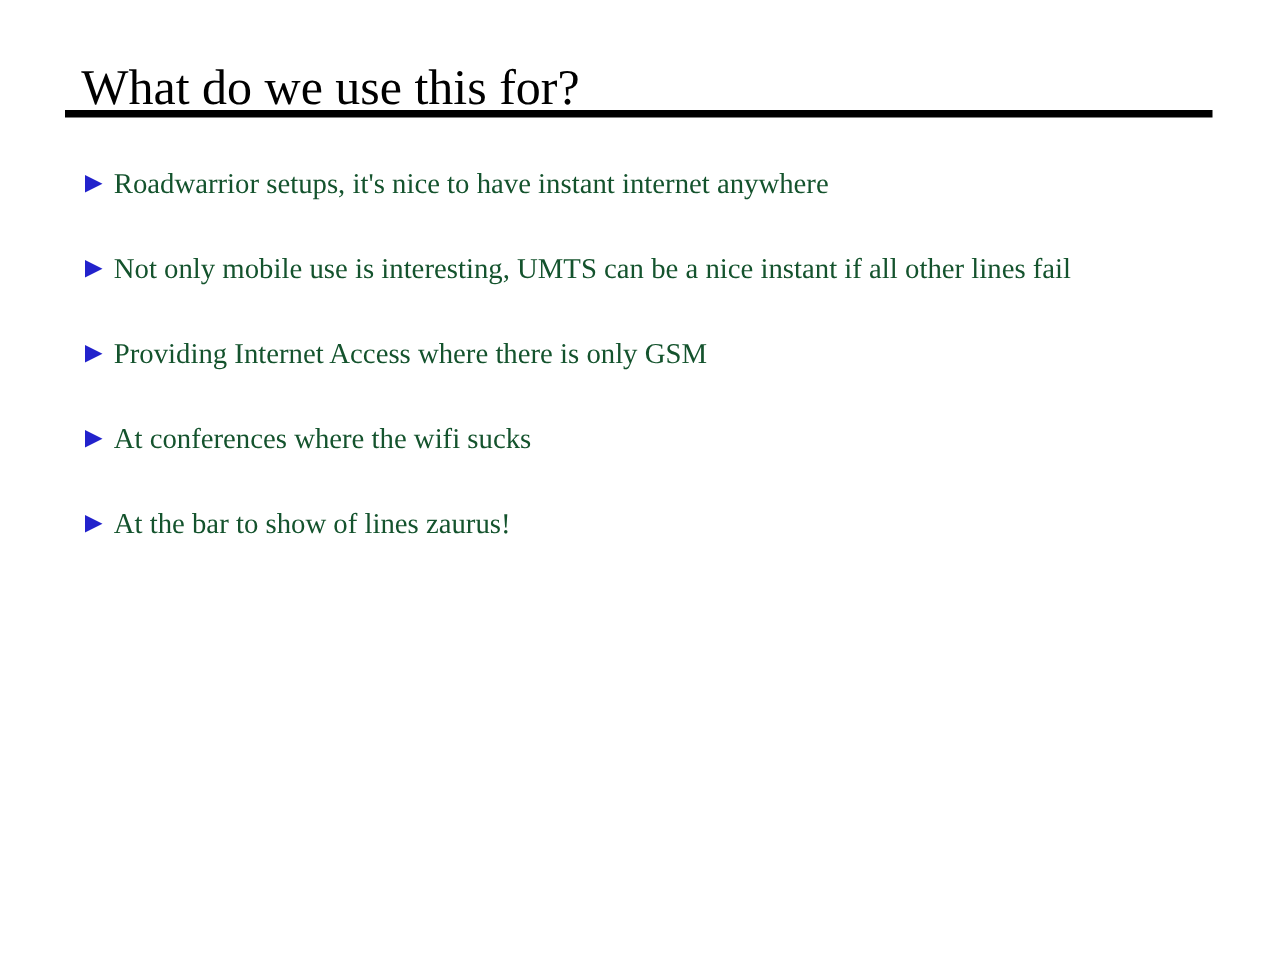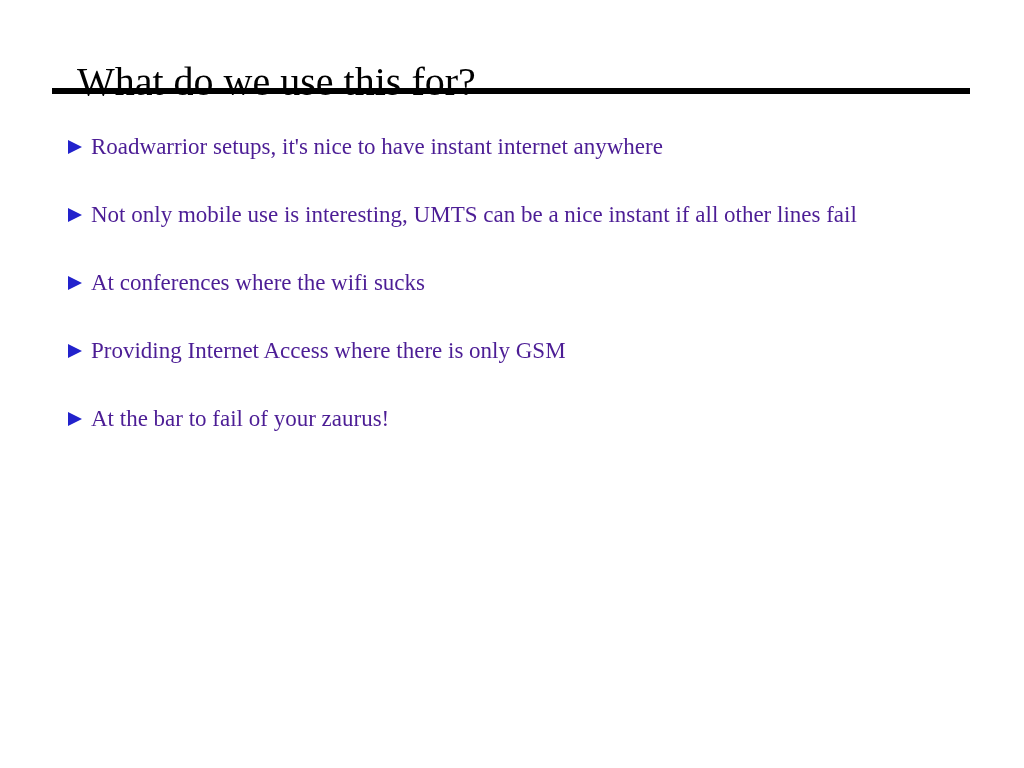--- a/index.html
+++ b/index.html
@@ -17,21 +17,21 @@
     height: 768px;
     background: #ffffff;
   }
   .slide-title {
     position: absolute;
     left: 61px;
     top: 46px;
     font-size: 40px;
     font-weight: normal;
     color: #000000;
-    margin: 16px;
+    margin: 4px;
     line-height: 1;
     white-space: nowrap;
   }
   .title-rule {
     position: absolute;
     left: 52px;
     top: 88px;
     width: 918px;
     height: 6px;
     background: #000000;
@@ -55,21 +55,21 @@
     width: 0;
     height: 0;
     border-top: 7px solid transparent;
     border-bottom: 7px solid transparent;
     border-left: 14px solid var(--bullet-color, #2222cc);
     margin-right: 9px;
     flex: 0 0 auto;
   }
   .bullet-text {
     font-size: 23px;
-    color: #4c1d95;
+    color: #14532d;
     line-height: 28px;
     white-space: nowrap;
   }
 </style>
 </head>
 <body style="background: rgb(255, 255, 255);">
 
 <div class="slide">
 
   <h1 class="slide-title">What do we use this for?</h1>
@@ -80,25 +80,25 @@
     <li class="bullet-item">
       <span class="bullet-marker"></span>
       <span class="bullet-text">Roadwarrior setups, it's nice to have instant internet anywhere</span>
     </li>
     <li class="bullet-item">
       <span class="bullet-marker"></span>
       <span class="bullet-text">Not only mobile use is interesting, UMTS can be a nice instant if all other lines fail</span>
     </li>
     <li class="bullet-item">
       <span class="bullet-marker"></span>
+      <span class="bullet-text">Providing Internet Access where there is only GSM</span>
+    </li>
+    <li class="bullet-item">
+      <span class="bullet-marker"></span>
       <span class="bullet-text">At conferences where the wifi sucks</span>
     </li>
     <li class="bullet-item">
       <span class="bullet-marker"></span>
-      <span class="bullet-text">Providing Internet Access where there is only GSM</span>
-    </li>
-    <li class="bullet-item">
-      <span class="bullet-marker"></span>
-      <span class="bullet-text">At the bar to fail of your zaurus!</span>
+      <span class="bullet-text">At the bar to show of lines zaurus!</span>
     </li>
   </ul>
 
 </div>
 
 </body></html>

